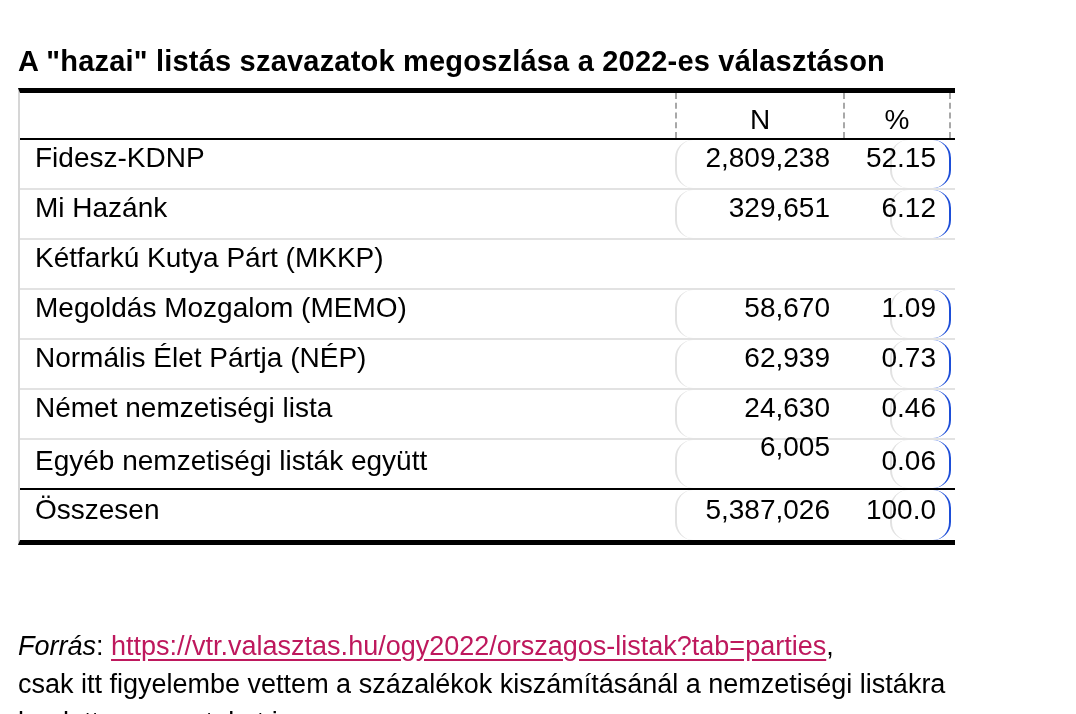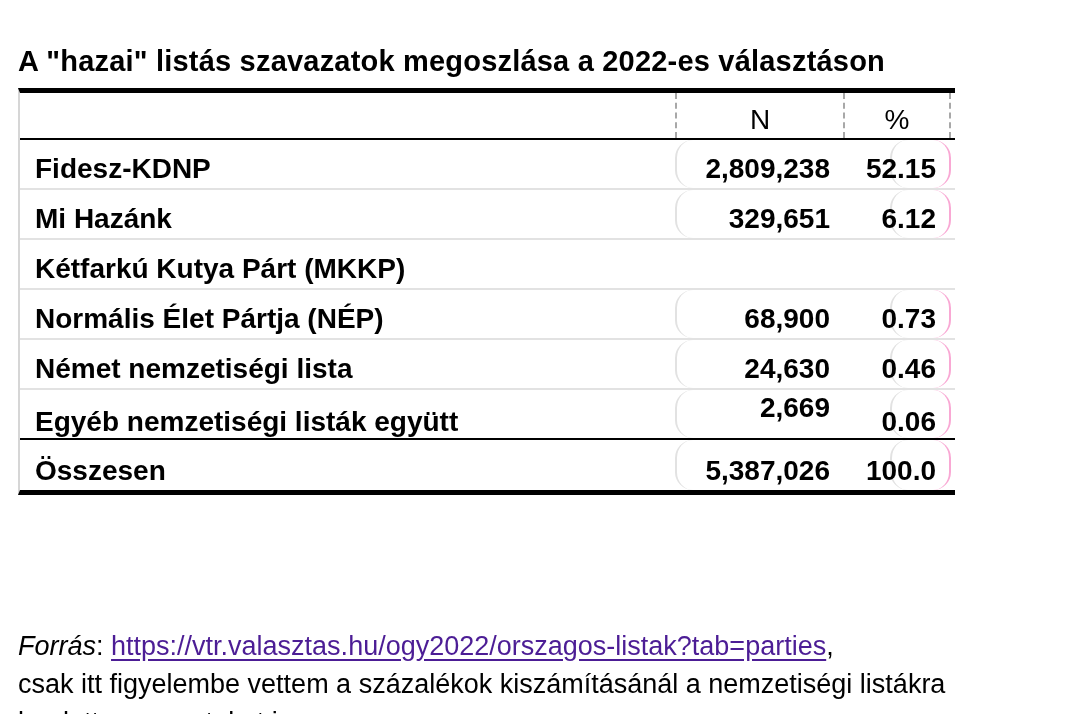--- a/index.html
+++ b/index.html
@@ -64,51 +64,51 @@
     overflow: visible;
   }
 
   .h-cell { padding-bottom: 4px; }
   .h-cell.c2, .h-cell.c3 {
     justify-content: center;
     border-left: 2px dashed #a8a8a8;
   }
   .h-cell.c3 { border-right: 2px dashed #a8a8a8; }
 
-  .cell { padding-bottom: 5px; font-weight: bold; }
+  .cell { padding-bottom: 16px; }
   .cell.c1 {
     justify-content: flex-start;
     padding-left: 15px;
     white-space: nowrap;
   }
   .cell.c2, .cell.c3 {
     justify-content: flex-end;
     padding-right: 13px;
     border-left: 2px solid #e2e2e2;
     border-radius: 18px;
   }
-  .cell.c3 { border-right: 2px solid #f9a8d4; margin-left: 47px; }
+  .cell.c3 { border-right: 2px solid #1d4ed8; margin-left: 47px; }
 
   
   .t-row.offset-row .cell span { display: inline-block; }
   .t-row.offset-row .c2 span { transform: translateY(-11px); }
   .t-row.offset-row .c1 span,
   .t-row.offset-row .c3 span { transform: translateY(3px); text-align: right; }
 
   .source-note {
     position: absolute;
     left: 18px;
     top: 600px;
     font-size: 27px;
     line-height: 38px;
     white-space: nowrap;
   }
   .source-note .italic { font-style: italic; }
   .source-note .link {
-    color: #4c1d95;
+    color: #be185d;
     text-decoration: underline;
     text-underline-offset: 4px;
   }
 </style>
 </head>
 <body>
 
 <h1 class="page-title">A "hazai" listás szavazatok megoszlása a 2022-es választáson</h1>
 
 <div class="data-table">
@@ -142,27 +142,38 @@
       <span>6.12</span>
     </div>
   </div>
 
   <div class="t-row">
     <div class="cell c1">
       <span>Kétfarkú Kutya Párt (MKKP)</span>
     </div>
   </div>
 
+  <div class="t-row">
+    <div class="cell c1">
+      <span>Megoldás Mozgalom (MEMO)</span>
+    </div>
+    <div class="cell c2">
+      <span>58,670</span>
+    </div>
+    <div class="cell c3">
+      <span>1.09</span>
+    </div>
+  </div>
 
   <div class="t-row">
     <div class="cell c1">
       <span>Normális Élet Pártja (NÉP)</span>
     </div>
     <div class="cell c2">
-      <span>68,900</span>
+      <span>62,939</span>
     </div>
     <div class="cell c3">
       <span>0.73</span>
     </div>
   </div>
 
   <div class="t-row">
     <div class="cell c1">
       <span>Német nemzetiségi lista</span>
     </div>
@@ -172,21 +183,21 @@
     <div class="cell c3">
       <span>0.46</span>
     </div>
   </div>
 
   <div class="t-row pre-total offset-row">
     <div class="cell c1">
       <span>Egyéb nemzetiségi listák együtt</span>
     </div>
     <div class="cell c2">
-      <span>2,669</span>
+      <span>6,005</span>
     </div>
     <div class="cell c3">
       <span>0.06</span>
     </div>
   </div>
 
   <div class="t-row">
     <div class="cell c1">
       <span>Összesen</span>
     </div>

